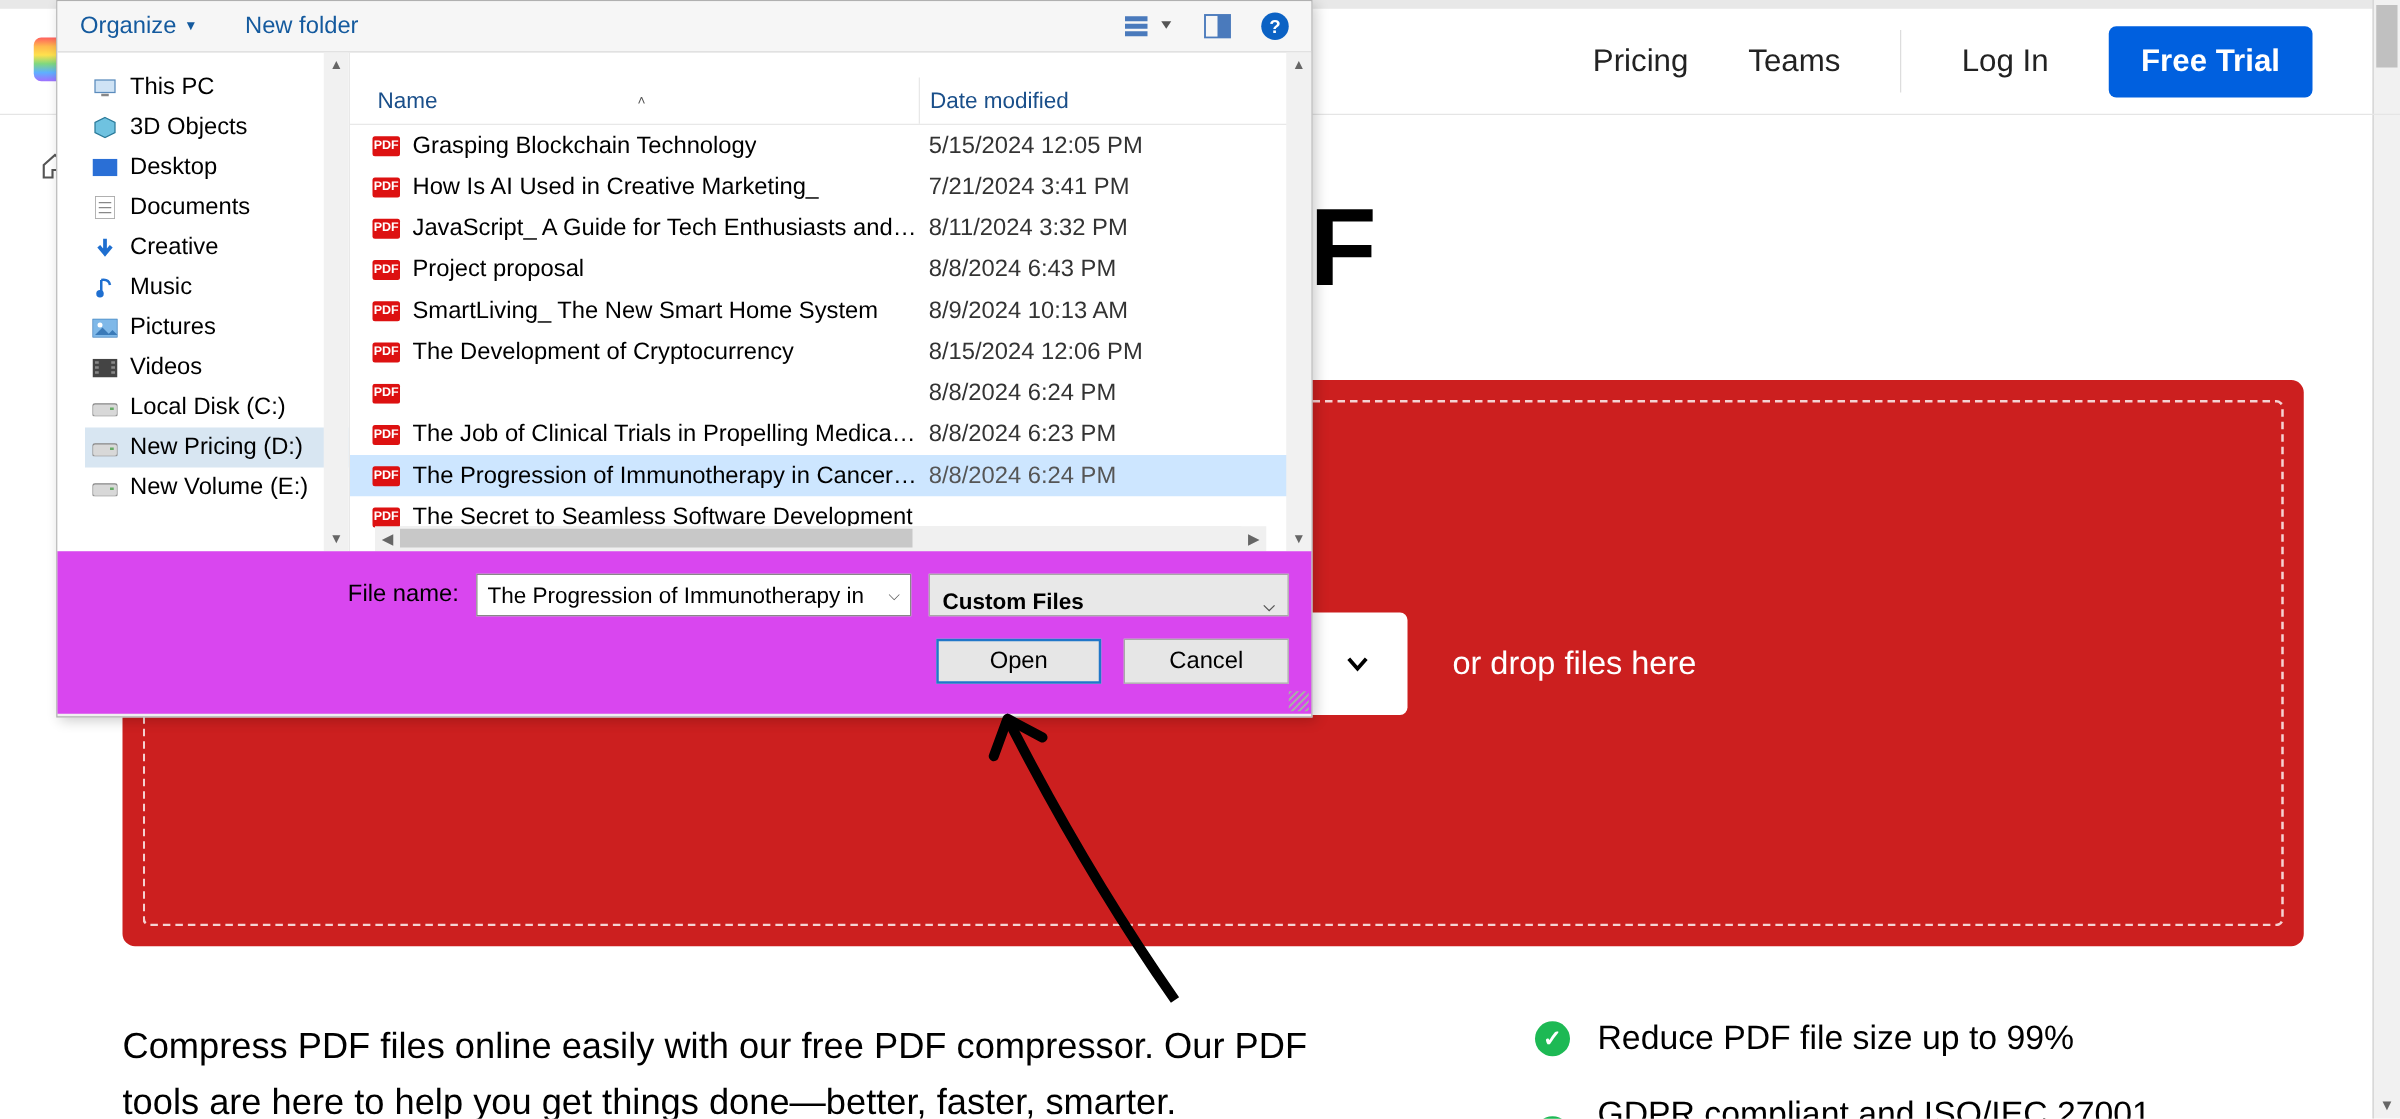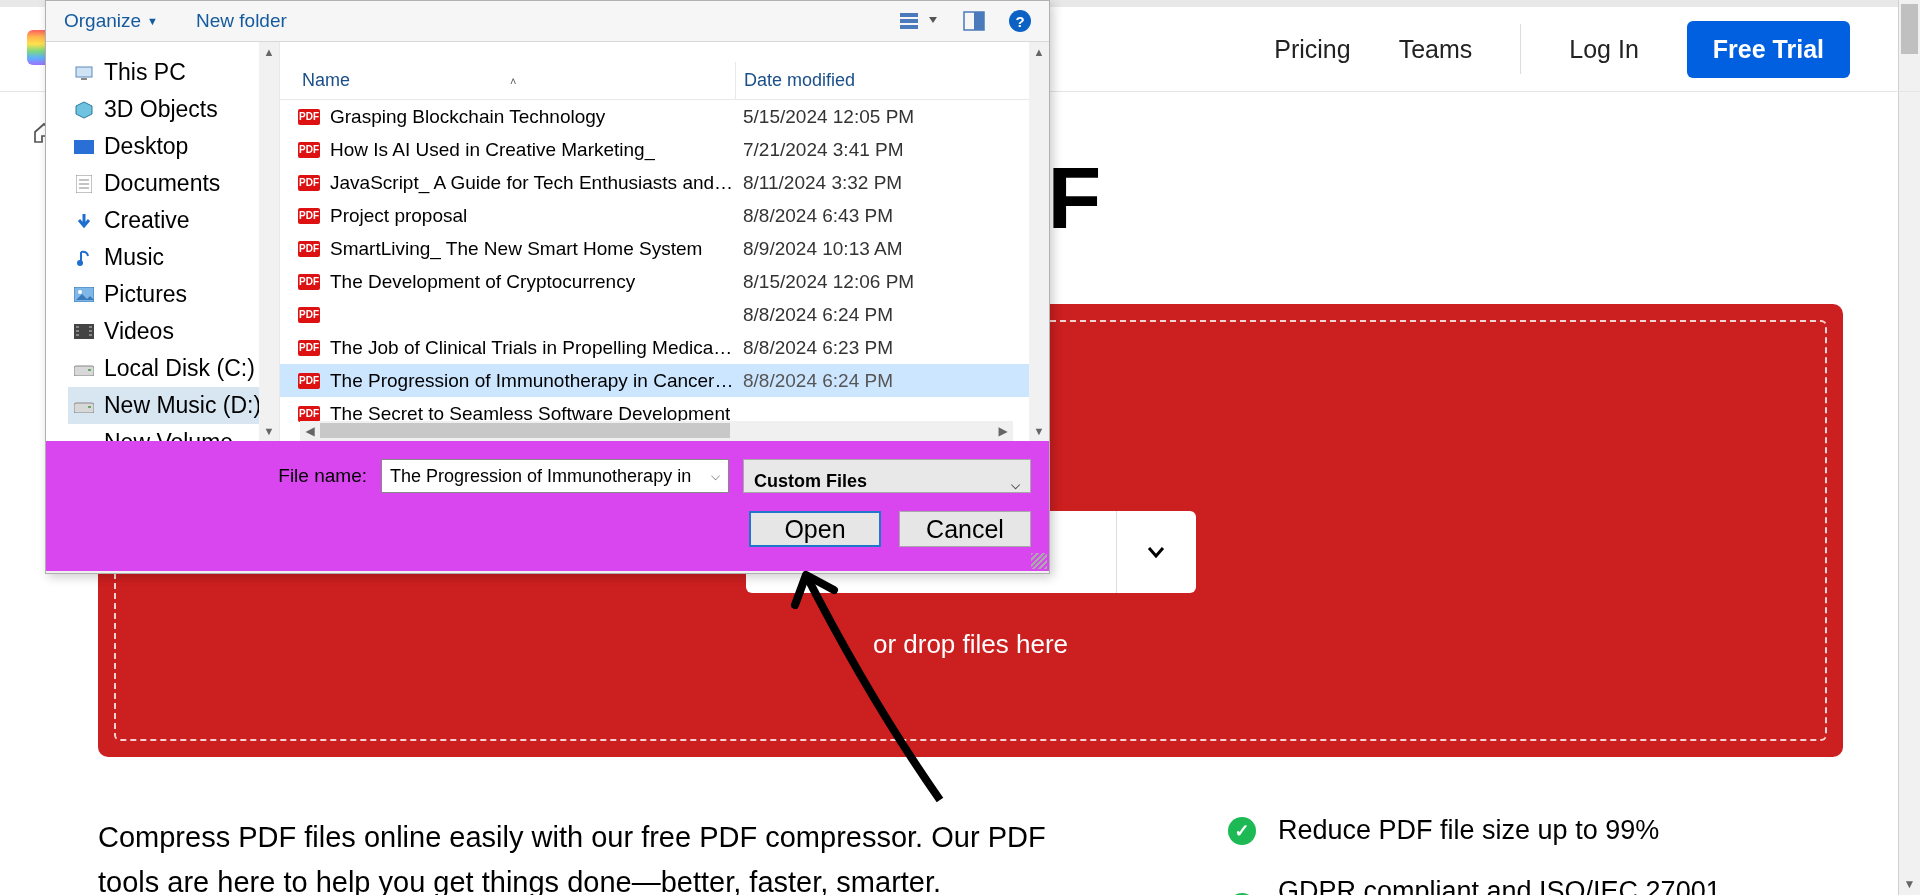--- a/index.html
+++ b/index.html
@@ -24,21 +24,21 @@
 .pdf-text-peek { position: absolute; left: 805px; top: 22px; font-size: 25px; color: #111; }
 
 
 .home-peek { position: absolute; left: 32px; top: 115px; color: #444; }
 
 
 .content { position: relative; padding: 55px 98px 0 98px; }
 .hero-title { font-size: 88px; font-weight: 800; color: #000; letter-spacing: -1px; margin-left: 710px; }
 
 .dropzone { margin-top: 55px; width: 1745px; height: 453px; background: #cc1f1f; border-radius: 10px; position: relative; padding: 16px; }
-.dropzone-inner { width: 100%; height: 100%; border: 2px dashed rgba(255,255,255,0.8); border-radius: 6px; display: flex; flex-direction: column; align-items: center; justify-content: center; gap: 36px; }
+.dropzone-inner { width: 100%; height: 100%; border: 2px dashed rgba(255,255,255,0.8); border-radius: 6px; display: flex; flex-direction: row; align-items: center; justify-content: center; gap: 36px; }
 .file-icon-wrap { color: #fff; }
 .select-row { display:flex; align-items:center; }
 .select-btn { background:#fff; color:#000; font-weight:700; font-size:24px; height:82px; width:370px; display:flex; align-items:center; justify-content:center; letter-spacing:1px; border-radius:6px 0 0 6px; }
 .chevron-btn { background:#fff; width:80px; height:82px; border-left:1px solid #ddd; display:flex; align-items:center; justify-content:center; border-radius:0 6px 6px 0; cursor:pointer; }
 .drop-text { color:#fff; font-size:26px; }
 
 .below { margin-top: 58px; display:flex; gap: 180px; }
 .below-left { font-size: 29px; line-height: 1.55; color:#000; max-width: 950px; }
 .below-right { display:flex; flex-direction:column; gap: 30px; }
 .check-row { display:flex; align-items:center; gap: 22px; font-size:27px; color:#000; }
@@ -59,21 +59,21 @@
 .dlg-toolbar .right { margin-left:auto; display:flex; align-items:center; gap:24px; color:#555; }
 .layout-btn svg { display:block; }
 .help-circle { width:22px; height:22px; border-radius:50%; background:#0b62c4; color:#fff; display:flex; align-items:center; justify-content:center; font-size:15px; font-weight:bold; }
 
 .dlg-body { display:flex; height:400px; background:#fff; border-top:1px solid #d8d8d8; }
 
 .tree { width:234px; border-right:1px solid #e8e8e8; overflow:hidden; position:relative; }
 .tree-scroll { position:absolute; right:0; top:0; width:20px; height:100%; background:#f1f1f1; display:flex; flex-direction:column; align-items:center; }
 .tree-scroll .sa { height:20px; display:flex; align-items:center; justify-content:center; width:100%; color:#666; font-size:11px; }
 .tree-list { padding: 12px 0 0 22px; }
-.tree-item { display:flex; align-items:center; gap:10px; padding:5px 6px 5px 6px; cursor:pointer; font-size:23px; color:#000; }
+.tree-item { display:flex; align-items:center; gap:10px; padding:5px 6px 5px 6px; cursor:pointer; font-size:19px; color:#000; }
 .tree-item.selected { background:#d8e6f2; }
 .tree-icon { width:20px; height:18px; display:flex; align-items:center; justify-content:center; }
 
 .filepane { flex:1; position:relative; overflow:hidden; }
 .filepane-scroll { position:absolute; right:0; top:0; width:20px; height:100%; background:#f1f1f1; }
 .filepane-scroll .sa { position:absolute; left:0; right:0; height:20px; display:flex; align-items:center; justify-content:center; color:#666; font-size:11px; }
 .filepane-scroll .sa.up{top:0}.filepane-scroll .sa.down{bottom:0}
 
 .file-header { display:flex; align-items:center; height:38px; border-bottom:1px solid #e8e8e8; color:#1a4f8a; font-size:18px;margin-top:20px; }
 .file-header .col-name { width:455px; padding-left:22px; display:flex; align-items:center; gap:160px; }
@@ -93,21 +93,21 @@
 .hscroll .ha { width:20px; height:20px; display:flex; align-items:center; justify-content:center; color:#666; font-size:12px; }
 .hscroll .track { flex:1; height:100%; background:#f0f0f0; position:relative; }
 .hscroll .hthumb { position:absolute; left:0; top:2px; height:15px; width:410px; background:#c8c8c8; }
 
 .dlg-footer { height:130px; padding:18px 18px 0 0; display:flex; flex-direction:column; gap:18px; align-items:flex-end; background:#d946ef; position:relative; }
 .fn-row { display:flex; align-items:center; gap:14px; }
 .fn-label { font-size:19px; }
 .fn-input { width:348px; height:34px; border:1px solid #888; background:#fff; padding:0 8px; font-size:18px; display:flex; align-items:center; justify-content:space-between; }
 .ft-select { width:288px; height:34px; border:1px solid #a8a8a8; background:#e8e8e8; padding:0 10px; font-size:18px; display:flex; align-items:flex-end; justify-content:space-between;font-weight:bold; }
 .btn-row { display:flex; gap:18px; }
-.dlg-btn { width:132px; height:36px; border:1px solid #a8a8a8; background:#e6e6e6; font-size:25px; cursor:pointer; display:flex; align-items:center; justify-content:center; }
+.dlg-btn { width:132px; height:36px; border:1px solid #a8a8a8; background:#e6e6e6; font-size:19px; cursor:pointer; display:flex; align-items:center; justify-content:center; }
 .dlg-btn.primary { border:2px solid #2077c9; background:#e6e6e6; }
 .resize-grip { position:absolute; right:2px; bottom:2px; width:16px; height:16px; background:repeating-linear-gradient(135deg,#aaa 0 2px,transparent 2px 4px); }
 
 
 .annotation-arrow { position:absolute; left:800px; top:555px; pointer-events:none; }
 </style>
 </head>
 <body>
 
 <div class="topbar"></div>
@@ -297,21 +297,21 @@
             </span>
             <span>Local Disk (C:)</span>
           </div>
           <div class="tree-item selected">
             <span class="tree-icon">
               <svg width="20" height="14">
                 <rect y="4" width="20" height="10" rx="2" fill="#d8d8d8" stroke="#888"></rect>
                 <rect x="14" y="7" width="3" height="2" fill="#6a6"></rect>
               </svg>
             </span>
-            <span>New Music (D:)</span>
+            <span>New Pricing (D:)</span>
           </div>
           <div class="tree-item">
             <span class="tree-icon">
               <svg width="20" height="14">
                 <rect y="4" width="20" height="10" rx="2" fill="#d8d8d8" stroke="#888"></rect>
                 <rect x="14" y="7" width="3" height="2" fill="#6a6"></rect>
               </svg>
             </span>
             <span>New Volume (E:)</span>
           </div>

